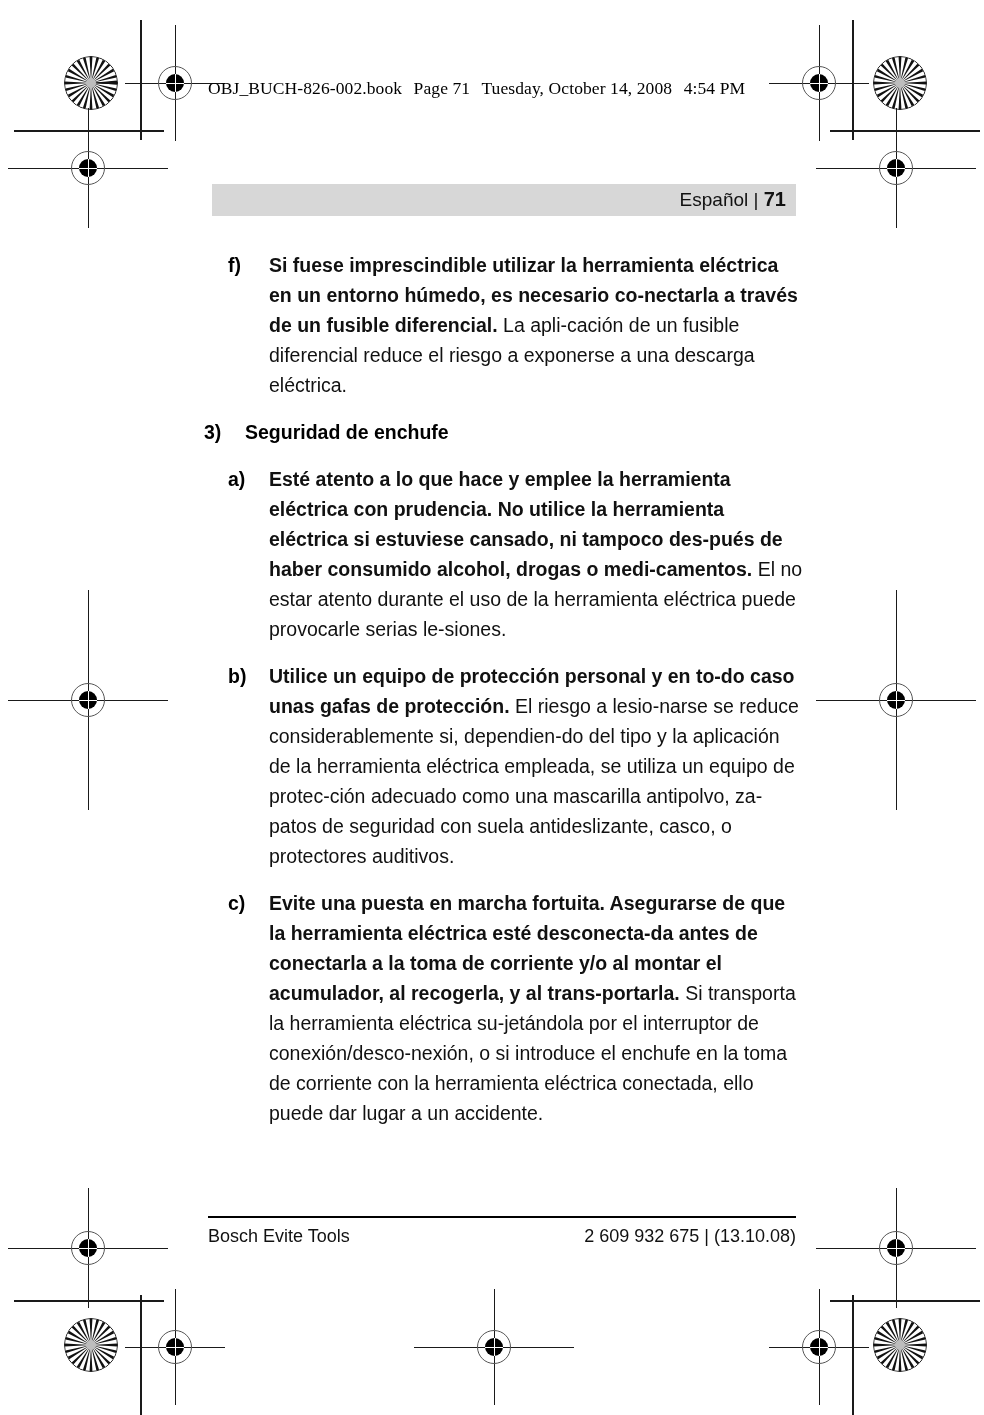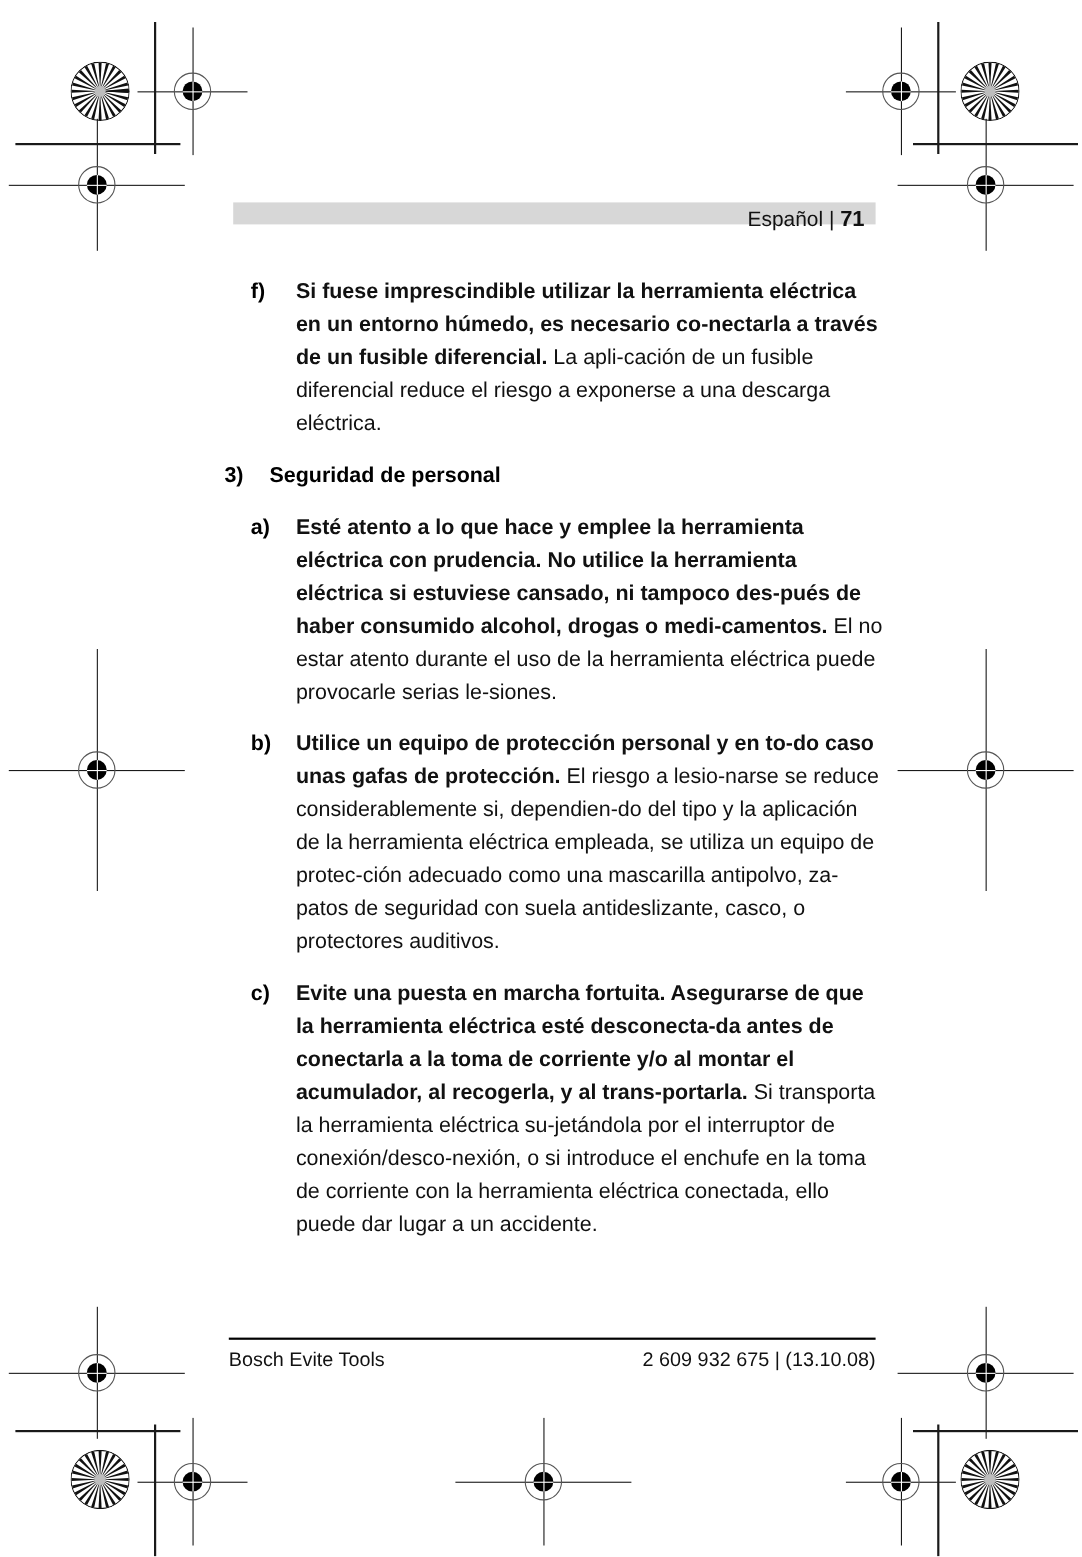--- a/index.html
+++ b/index.html
@@ -90,21 +90,21 @@
     color: #000000;
   }
   .bookline .gap { display: inline-block; width: 7px; }
 
   
   .head-banner {
     position: absolute;
     left: 212px;
     top: 184px;
     width: 584px;
-    height: 20px;
+    height: 32px;
     background: #d7d7d7;
     text-align: center;
   }
   .head-banner .head-text {
     position: absolute;
     right: 10px;
     top: 4px;
     font-size: 19px;
     color: #111111;
     white-space: nowrap;
@@ -224,20 +224,26 @@
 
   <div class="regmark" style="left:175px; top:83px;">
     <div class="cross-h" style="left:-50px; top:0px; width:100px;"></div>
     <div class="cross-v" style="left:0px; top:-58px; height:116px;"></div>
     <div class="ring" style="left:-17px; top:-17px; width:34px; height:34px;"></div>
     <div class="dot" style="left:-9px; top:-9px; width:18px; height:18px;"></div>
     <div class="dot-slice-h" style="left:-9px; top:0px; width:18px;"></div>
     <div class="dot-slice-v" style="left:0px; top:-9px; height:18px;"></div>
   </div>
 
+  <div class="bookline">
+    <span>OBJ_BUCH-826-002.book</span><span class="gap"></span>
+    <span>Page 71</span><span class="gap"></span>
+    <span>Tuesday, October 14, 2008</span><span class="gap"></span>
+    <span>4:54 PM</span>
+  </div>
 
   <div class="regmark" style="left:819px; top:83px;">
     <div class="cross-h" style="left:-50px; top:0px; width:100px;"></div>
     <div class="cross-v" style="left:0px; top:-58px; height:116px;"></div>
     <div class="ring" style="left:-17px; top:-17px; width:34px; height:34px;"></div>
     <div class="dot" style="left:-9px; top:-9px; width:18px; height:18px;"></div>
     <div class="dot-slice-h" style="left:-9px; top:0px; width:18px;"></div>
     <div class="dot-slice-v" style="left:0px; top:-9px; height:18px;"></div>
   </div>
 
@@ -343,21 +349,21 @@
 
   <div class="content">
 
     <div class="block lettered">
       <span class="marker">f)</span>
       <div class="para"><b>Si fuese imprescindible utilizar la herramienta eléctrica en un entorno húmedo, es necesario co-nectarla a través de un fusible diferencial.</b><span> La apli-cación de un fusible diferencial reduce el riesgo a exponerse a una descarga eléctrica.</span></div>
     </div>
 
     <div class="block">
       <span class="marker">3)</span>
-      <div class="section-head">Seguridad de personal</div>
+      <div class="section-head">Seguridad de enchufe</div>
     </div>
 
     <div class="block lettered">
       <span class="marker">a)</span>
       <div class="para"><b>Esté atento a lo que hace y emplee la herramienta eléctrica con prudencia. No utilice la herramienta eléctrica si estuviese cansado, ni tampoco des-pués de haber consumido alcohol, drogas o medi-camentos.</b><span> El no estar atento durante el uso de la herramienta eléctrica puede provocarle serias le-siones.</span></div>
     </div>
 
     <div class="block lettered">
       <span class="marker">b)</span>
       <div class="para"><b>Utilice un equipo de protección personal y en to-do caso unas gafas de protección.</b><span> El riesgo a lesio-narse se reduce considerablemente si, dependien-do del tipo y la aplicación de la herramienta eléctrica empleada, se utiliza un equipo de protec-ción adecuado como una mascarilla antipolvo, za-patos de seguridad con suela antideslizante, casco, o protectores auditivos.</span></div>

